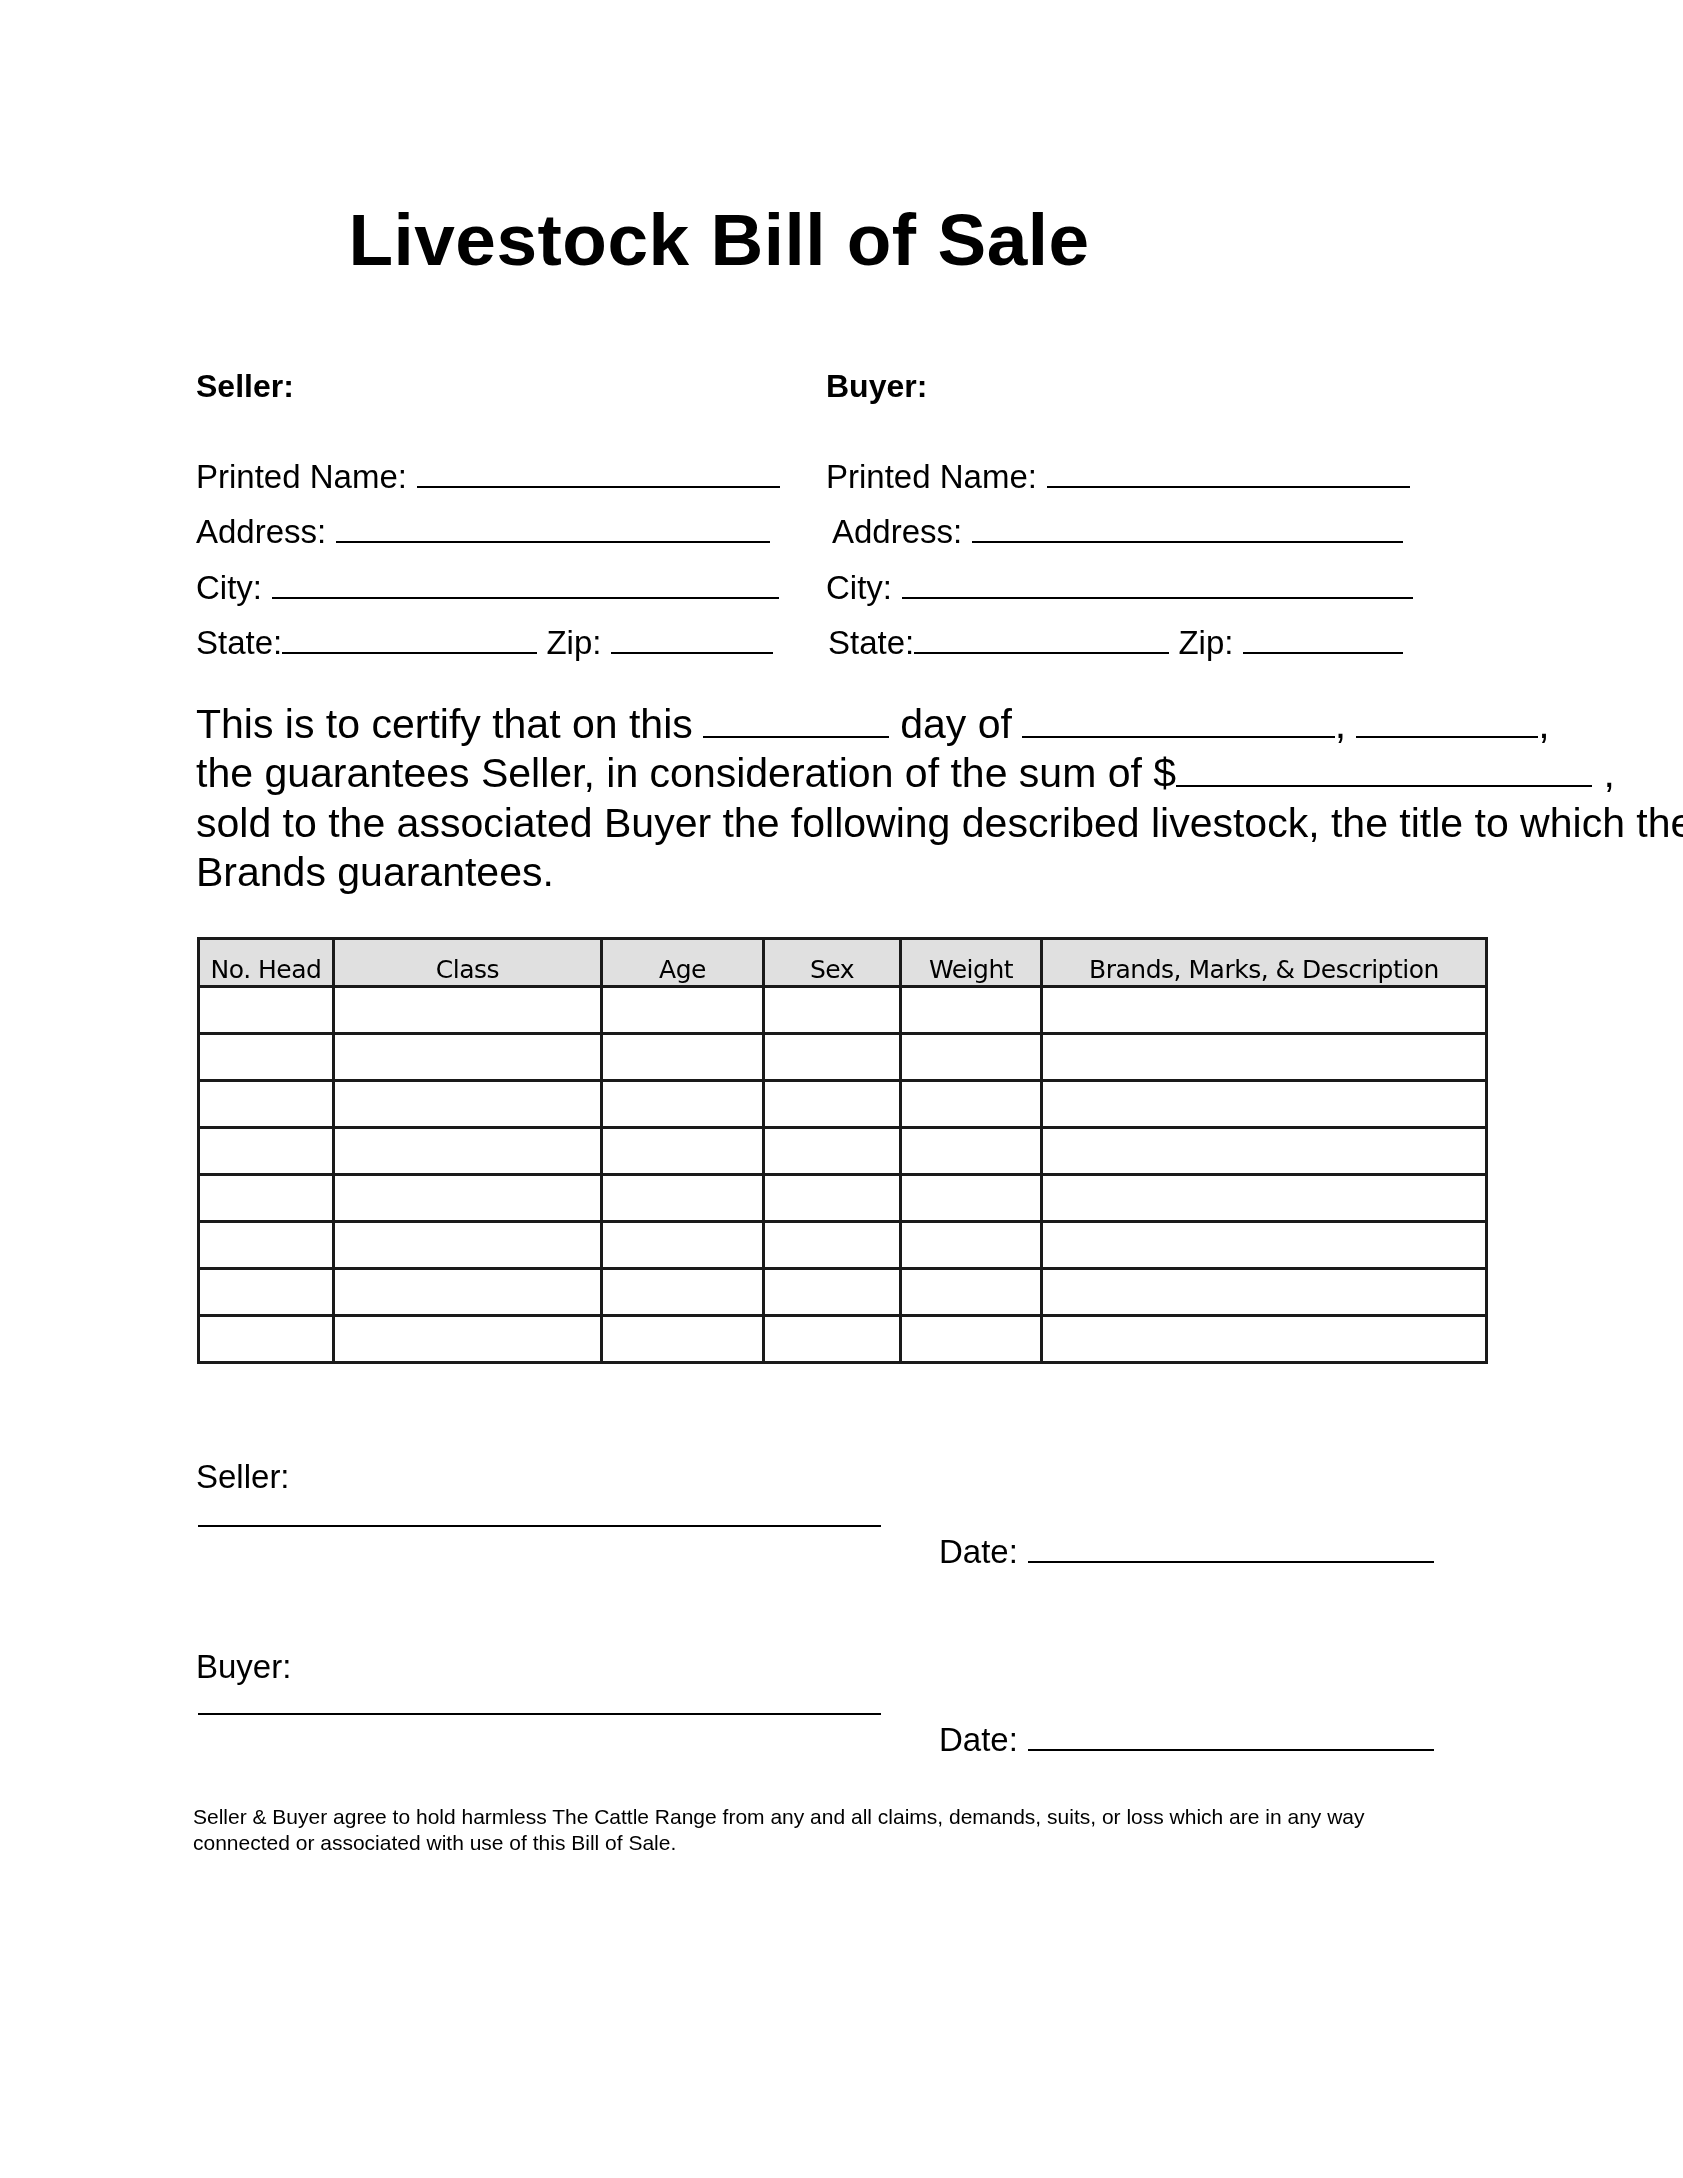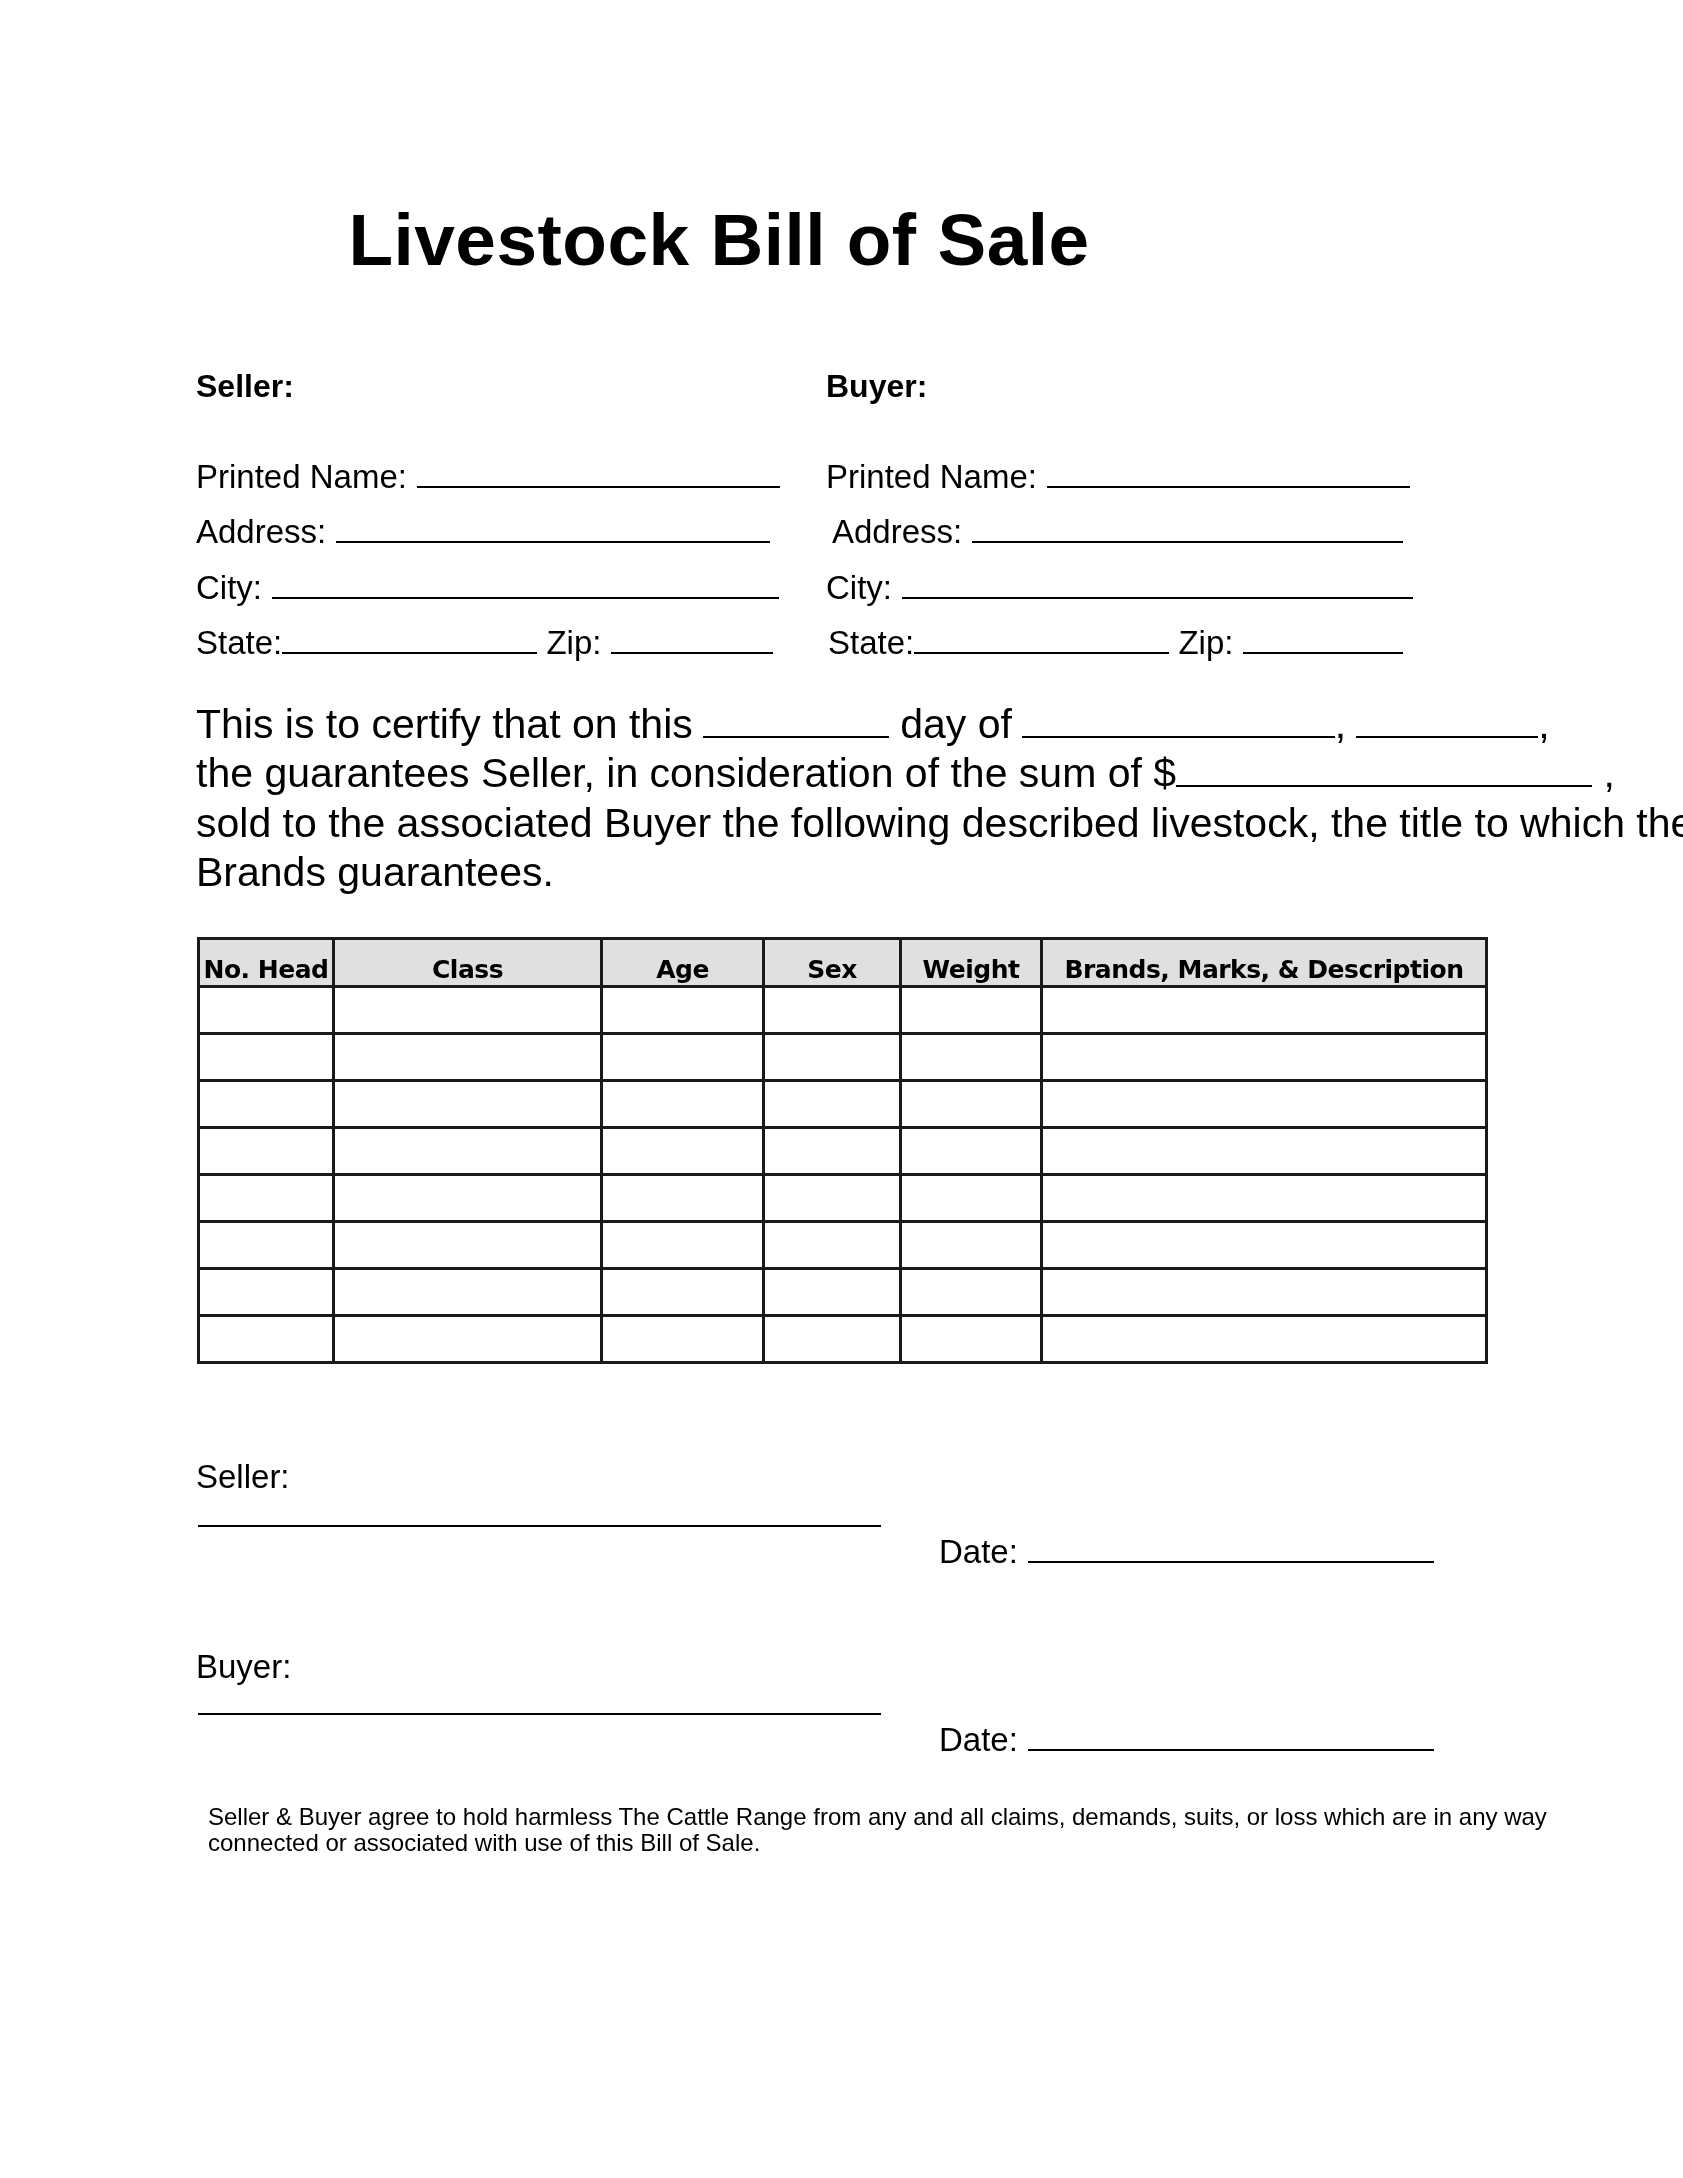--- a/index.html
+++ b/index.html
@@ -6,23 +6,23 @@
   body { width:1683px; height:2178px; position:relative; overflow:hidden;
          font-family:"Liberation Sans", sans-serif; color:#000; }
   .abs { position:absolute; white-space:nowrap; }
   .title { left:0; width:1438px; text-align:center; top:198px; font-size:73px; font-weight:bold; letter-spacing:0.5px; }
   .hdr { font-size:32px; font-weight:bold; }
   .fld { font-size:33px;margin-top:40px; }
   .line { display:inline-block; border-bottom:2px solid #000; height:28px; vertical-align:baseline; margin-left:10px; }
   .para { font-size:41px; left:196px; }
   table.ls { position:absolute; left:197px; top:937px; border-collapse:collapse; table-layout:fixed; }
   table.ls th, table.ls td { border:3px solid #1a1a1a; padding:0; }
-  table.ls th { background:#e0e0e0; height:44px; font-size:25px; font-weight:bold; font-family:"DejaVu Sans", sans-serif; letter-spacing:-0.5px; vertical-align:bottom; padding-bottom:1px; }
+  table.ls th { background:#e0e0e0; height:44px; font-size:25px; font-weight:normal; font-family:"DejaVu Sans", sans-serif; letter-spacing:-0.5px; vertical-align:bottom; padding-bottom:1px; }
   table.ls td { height:44px; }
-  .foot { font-size:24px; left:208px; line-height:26px; }
+  .foot { font-size:21px; left:193px; line-height:26px; }
 </style>
 </head>
 <body>
 
 <div class="abs title">Livestock Bill of Sale</div>
 
 <div class="abs hdr" style="left:196px;top:368px;">Seller:</div>
 <div class="abs fld" style="left:196px;top:418px;">
   <span>Printed Name:</span><span class="line" style="width:363px;"></span>
 </div>

